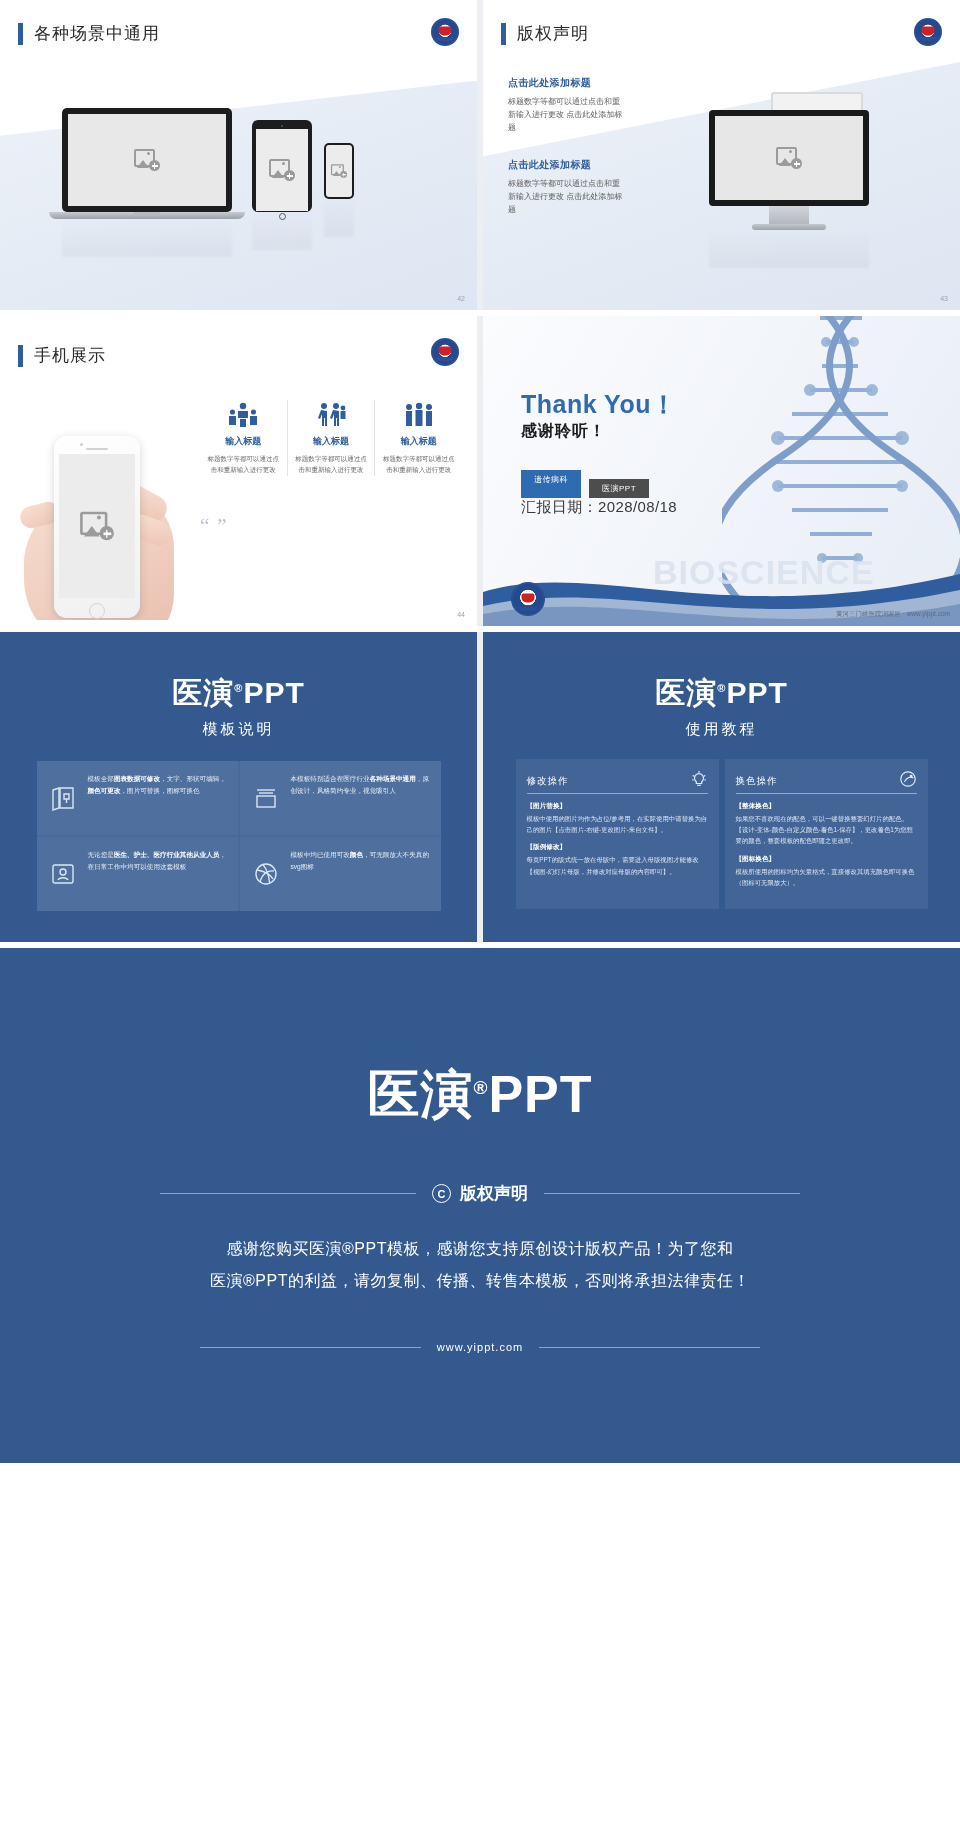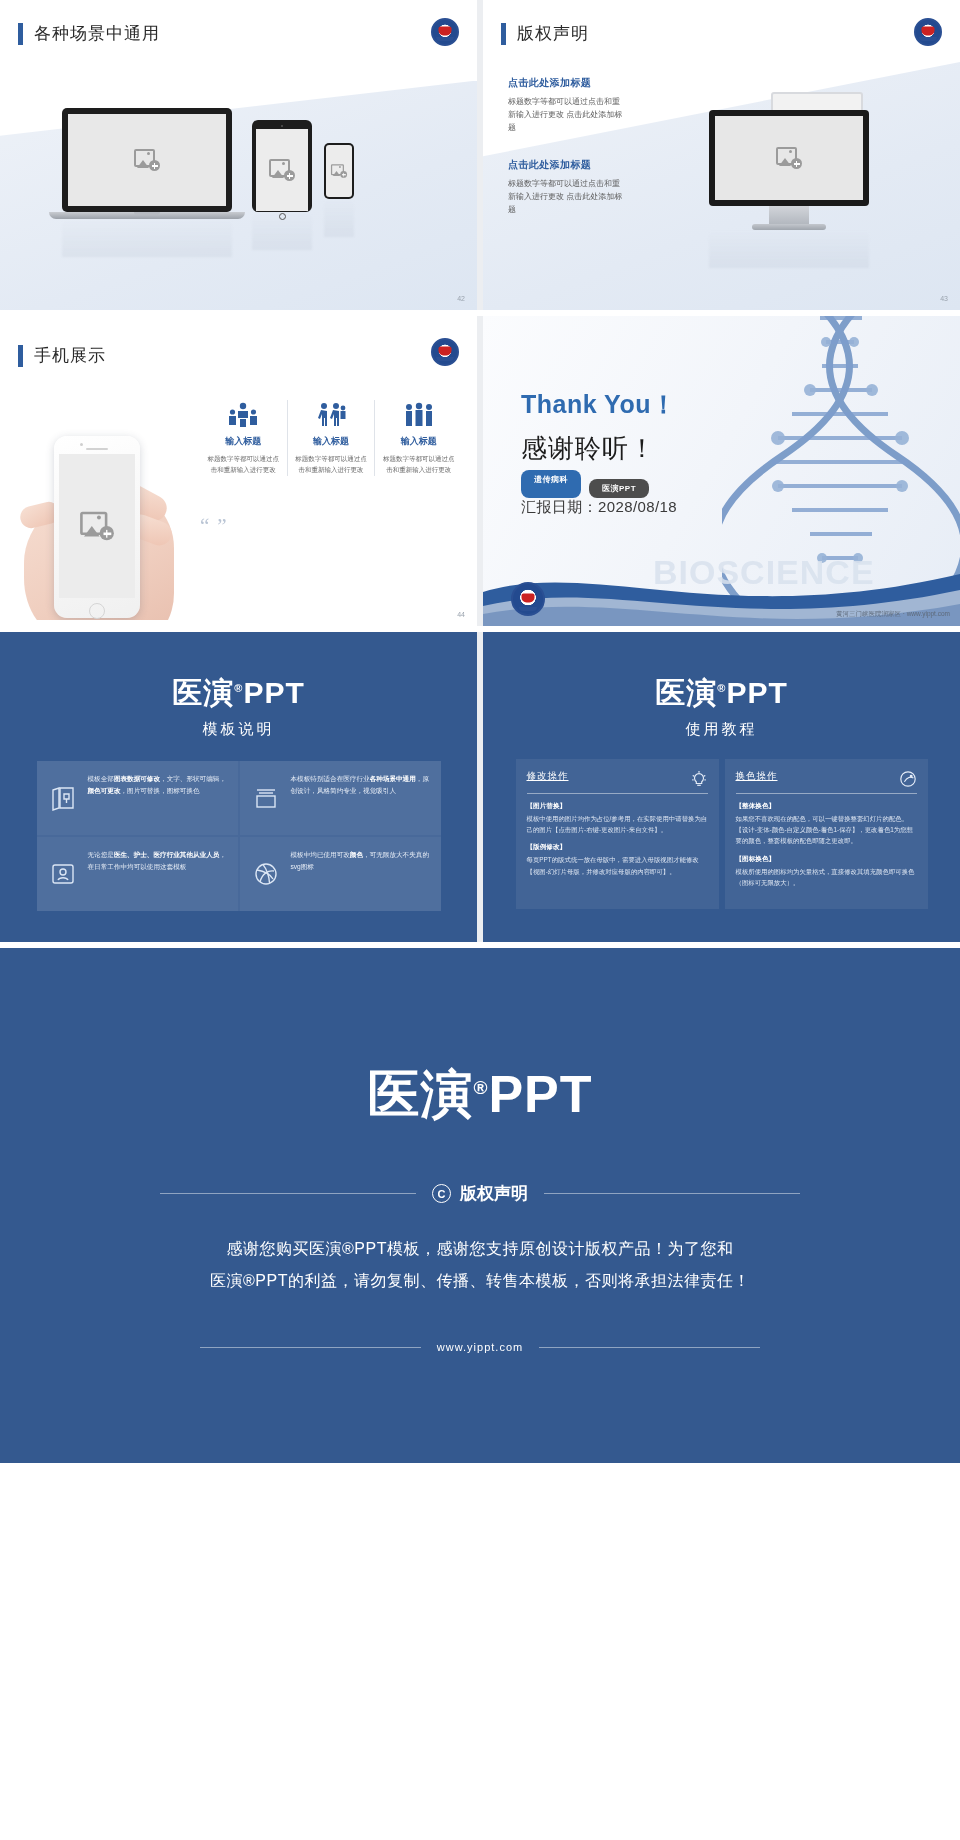--- a/index.html
+++ b/index.html
@@ -231,25 +231,25 @@
   .dna {
     position:absolute; right:-12px; top:-30px; width:250px; height:330px; opacity:.92;
   }
   .ty-title {
     position:absolute; left:38px; top:74px;
   }
   .ty-title .en {
     font-size:25px; font-weight:bold; color:#2f6bb0; letter-spacing:.5px; line-height:1.15;
   }
   .ty-title .cn {
-    font-size:26px; font-weight:normal; color:#1c1c1c; letter-spacing:1px; margin-top:12px;
+    font-size:16px; font-weight:bold; color:#1c1c1c; letter-spacing:1px; margin-top:2px;
   }
   .tags { position:absolute; left:38px; top:154px; display:flex; gap:8px; }
   .tag {
-    font-size:8px; font-weight:bold; color:#fff; padding:4px 13px; letter-spacing:.5px;border-radius:8px;
+    font-size:8px; font-weight:normal; color:#fff; padding:4px 13px; letter-spacing:.5px;
   }
   .tag.blue { background:#2f6bb0; }
   .tag.gray { background:#4d4d4d;margin-top:9px; }
   .ty-date {
     position:absolute; left:38px; top:182px; font-size:15px; color:#3a3a3a; letter-spacing:.4px;
   }
   .wm {
     position:absolute; left:170px; bottom:34px;
     font-size:34px; font-weight:bold; color:#d9e2ee; letter-spacing:1px;
     white-space:nowrap; opacity:.85;
@@ -294,22 +294,22 @@
   .card p { font-size:6.6px; line-height:1.85; color:#e8eef7; }
   .card p b { font-weight:bold; color:#ffffff; }
 
   
   .tcards {
     margin:20px auto 0; width:412px;
     display:grid; grid-template-columns:1fr 1fr; gap:6px;
   }
   .tcard { background:rgba(255,255,255,.07); padding:11px 11px 13px; }
   .tcard .thead {
-    display:flex; align-items:flex-start; justify-content:space-between;
-    border-bottom:1px solid rgba(255,255,255,.45); padding-bottom:5px; margin-bottom:8px;text-decoration:underline;
+    display:flex; align-items:flex-end; justify-content:space-between;
+    border-bottom:1px solid rgba(255,255,255,.45); padding-bottom:5px; margin-bottom:8px;
   }
   .tcard .thead span { font-size:9.5px; letter-spacing:1px; }
   .tcard .tblock { margin-bottom:8px; }
   .tcard .tblock h6 { font-size:6.6px; font-weight:bold; margin-bottom:2px; color:#fff; }
   .tcard .tblock p { font-size:6.4px; line-height:1.75; color:#dfe7f3; }
 
   
   .copyright {
     width:960px; background:#34598f; color:#fff;
     padding:120px 0 110px; text-align:center; position:relative;

